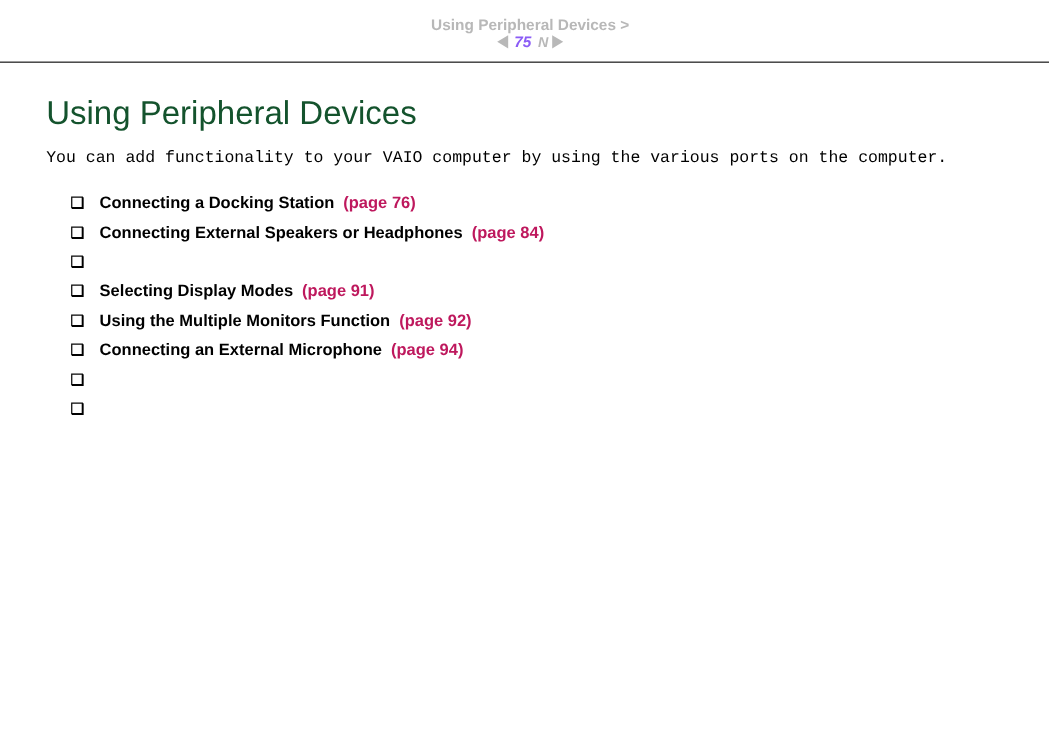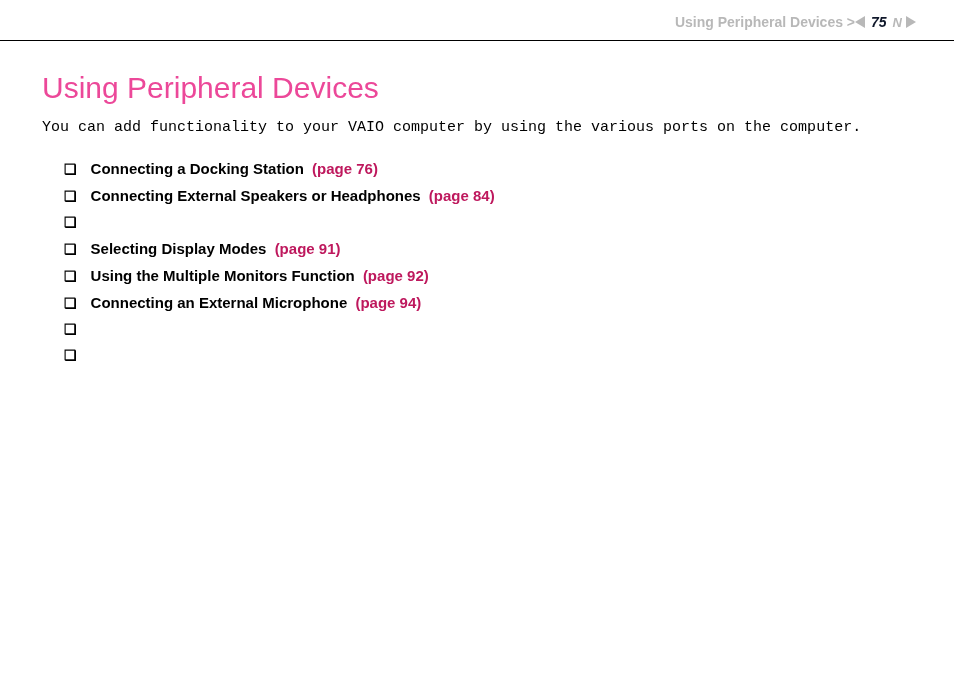--- a/index.html
+++ b/index.html
@@ -9,44 +9,45 @@
     }
     body {
       font-family: Arial, Helvetica, sans-serif;
       background: #fff;
       width: 954px;
       height: 674px;
       position: relative;
     }
     .header {
       display: flex;
-      justify-content: flex-end;
+      justify-content: flex-start;
       align-items: center;
       padding: 14px 38px 10px 48px;
       border-bottom: 1px solid #000;
+      flex-direction: column;
     }
     .breadcrumb {
       color: #b8b8b8;
       font-size: 14px;
       font-weight: bold;
     }
     .pager {
       display: flex;
       align-items: center;
       gap: 4px;
     }
     .arrow-left {
       width: 0;
       height: 0;
       border-top: 6px solid transparent;
       border-bottom: 6px solid transparent;
       border-right: 10px solid #b8b8b8;
     }
     .page-num {
-      color: #0f172a;
+      color: #8b5cf6;
       font-size: 14px;
       font-weight: bold;
       font-style: italic;
       padding: 0 2px;
     }
     .letter-n {
       color: #b8b8b8;
       font-size: 13px;
       font-weight: bold;
       font-style: italic;
@@ -57,21 +58,21 @@
       border-top: 6px solid transparent;
       border-bottom: 6px solid transparent;
       border-left: 10px solid #b8b8b8;
     }
     .content {
       padding: 30px 48px 0 42px;
     }
     .title {
       font-size: 30px;
       font-weight: normal;
-      color: #ec4899;
+      color: #14532d;
       margin-bottom: 14px;
     }
     .intro {
       font-size: 15px;
       color: #000;
       margin-bottom: 24px;
       font-family: Liberation Mono, monospace;
     }
     .toc-list {
       list-style: none;

